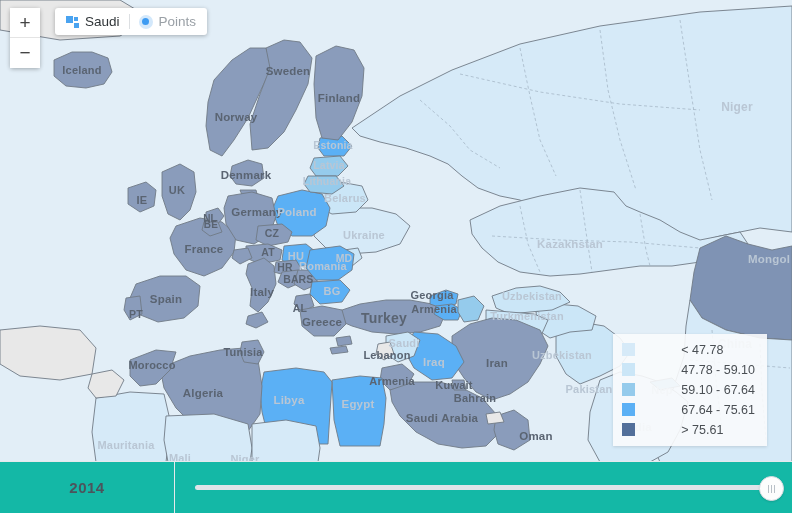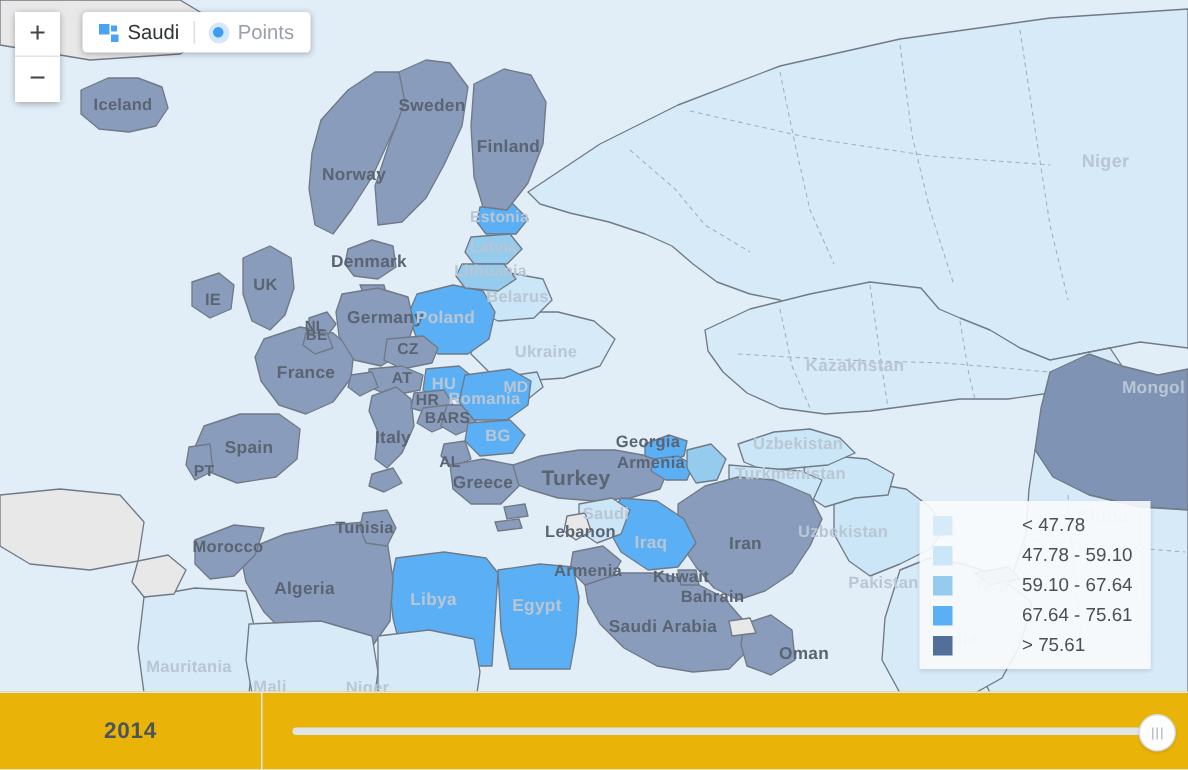--- a/index.html
+++ b/index.html
@@ -67,28 +67,28 @@
   }
   .ico-points span{width:7px;height:7px;border-radius:50%;background:#3d9bf2;display:block;}
 
   
   #legend{
     position:absolute;right:25px;bottom:16px;
     background:rgba(250,251,252,.90);
     box-shadow:0 1px 3px rgba(0,0,0,.13);
     padding:6px 0;z-index:35;min-width:108px;
   }
-  .legend-row{display:flex;align-items:center;padding:3px 12px 3px 9px;gap:37px;}
+  .legend-row{display:flex;align-items:flex-start;padding:3px 12px 3px 9px;gap:37px;}
   .legend-swatch{width:13px;height:13px;flex:none;margin-right:9px;}
   .legend-text{font-size:12.5px;color:#4a4f54;white-space:nowrap;}
 
   
   #timeline{
     position:absolute;left:0;bottom:0;width:792px;height:51px;
-    background:#eab308;border-top:1px solid #e6e9eb;
+    background:#14b8a6;border-top:1px solid #e6e9eb;
     display:flex;align-items:flex-start;z-index:50;
   }
   #year-box{
     width:174px;height:51px;flex:none;
     display:flex;align-items:center;justify-content:center;
     border-right:1px solid #e6e9eb;
   }
   #year-label{font-size:15px;font-weight:bold;color:#4c545c;letter-spacing:.5px;}
   #slider-area{flex:1;position:relative;height:51px;display:flex;align-items:center;padding:0 22px 0 20px;}
   #slider-track{position:relative;width:100%;height:5px;border-radius:3px;background:#dfe4e9;}

